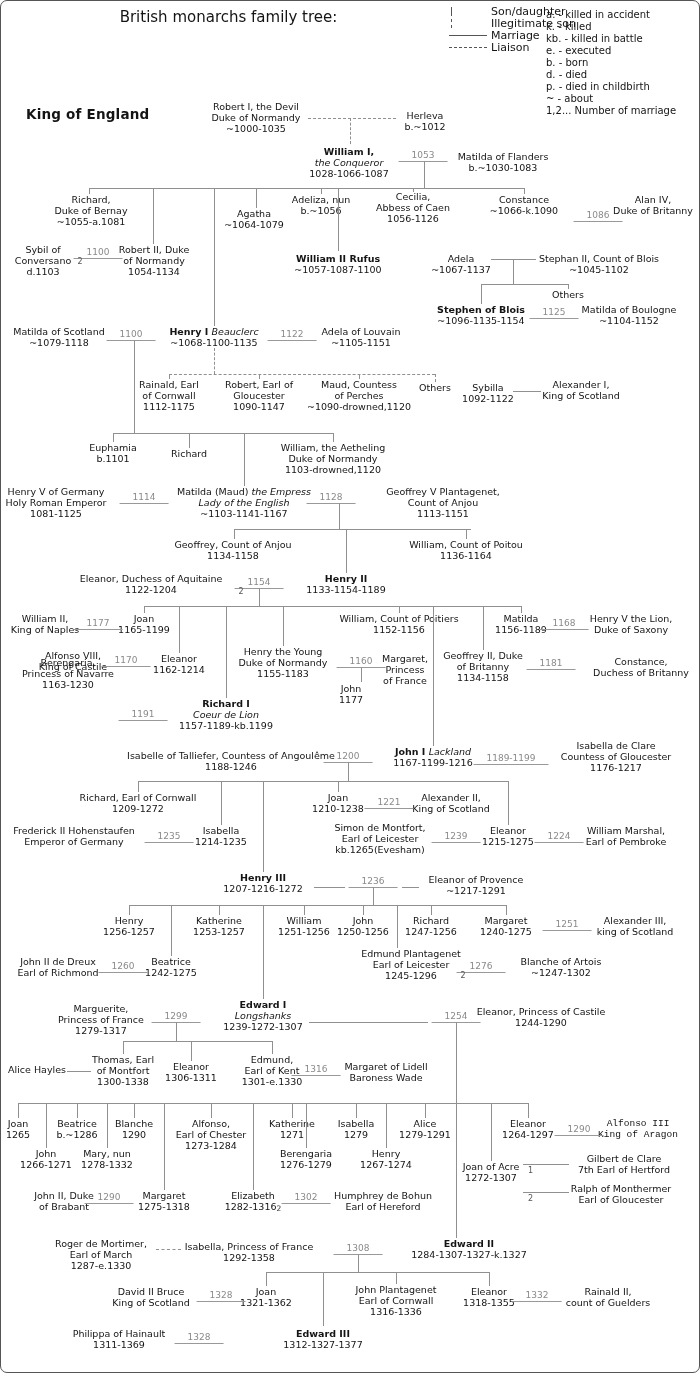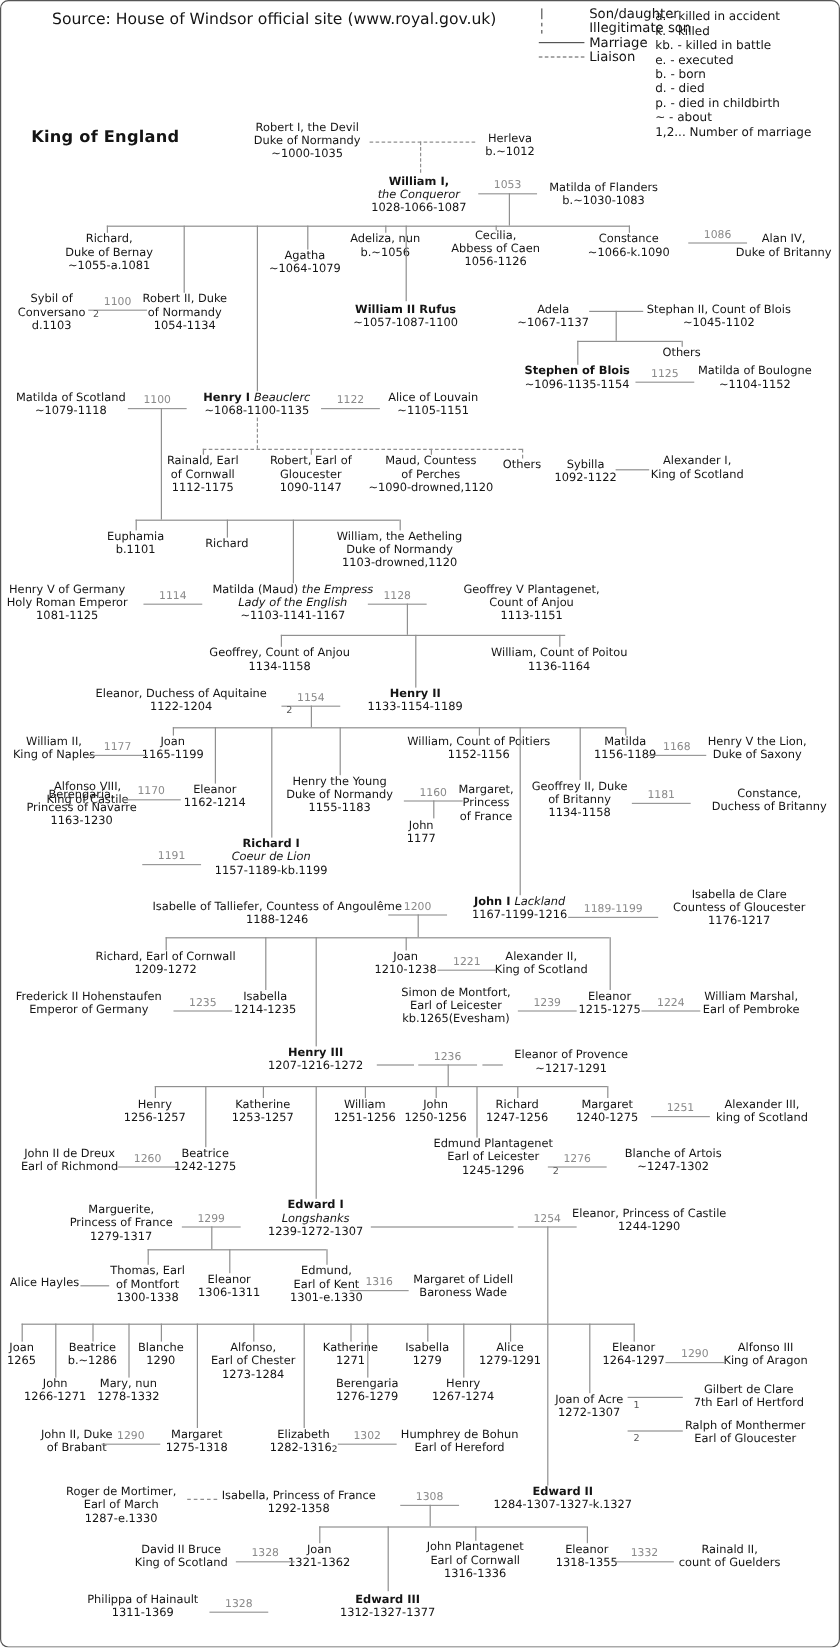--- a/index.html
+++ b/index.html
@@ -33,21 +33,21 @@
   .g-dv{border-left:1px dashed #555;height:9px;margin-left:2px;}
   .g-sh{border-top:1px solid #555;width:38px;}
   .g-dh{border-top:1px dashed #555;width:38px;}
   #abbrevs{position:absolute;left:545px;top:8px;font-size:10px;line-height:12px;white-space:nowrap;}
 </style>
 </head>
 <body>
 
 <div id="canvas">
   <div id="titleblock">
-    <div id="source">Source: House of Windsor official site (www.royal.gov.uk)</div>
+    <div id="title1">British monarchs family tree:</div>
   </div>
   <div id="legend">
       <div class="lrow">
         <span class="lglyph">
           <span class="g-sv"></span>
         </span>
         <span>Son/daughter</span>
       </div>
       <div class="lrow">
         <span class="lglyph">
@@ -161,21 +161,21 @@
     </div>
     <div class="person" style="left: 58px; top: 325px;">
       <div><span>Matilda of Scotland</span></div>
       <div><span>~1079-1118</span></div>
     </div>
     <div class="person" style="left: 213px; top: 325px;">
       <div><span class="b">Henry I </span><span class="i">Beauclerc</span></div>
       <div><span>~1068-1100-1135</span></div>
     </div>
     <div class="person" style="left: 360px; top: 325px;">
-      <div><span>Alice of Louvain</span></div>
+      <div><span>Adela of Louvain</span></div>
       <div><span>~1105-1151</span></div>
     </div>
     <div class="person" style="left: 168px; top: 378px;">
       <div><span>Rainald, Earl</span></div>
       <div><span>of Cornwall</span></div>
       <div><span>1112-1175</span></div>
     </div>
     <div class="person" style="left: 258px; top: 378px;">
       <div><span>Robert, Earl of</span></div>
       <div><span>Gloucester</span></div>
@@ -461,21 +461,21 @@
       <div><span>1279</span></div>
     </div>
     <div class="person" style="left: 424px; top: 1117px;">
       <div><span>Alice</span></div>
       <div><span>1279-1291</span></div>
     </div>
     <div class="person" style="left: 527px; top: 1117px;">
       <div><span>Eleanor</span></div>
       <div><span>1264-1297</span></div>
     </div>
-    <div class="person" style="left: 637px; top: 1117px;">
+    <div class="person" style="left: 637px; top: 1117px; font-family: Liberation Mono, monospace;">
       <div><span>Alfonso III</span></div>
       <div><span>King of Aragon</span></div>
     </div>
     <div class="person" style="left: 45px; top: 1147px;">
       <div><span>John</span></div>
       <div><span>1266-1271</span></div>
     </div>
     <div class="person" style="left: 106px; top: 1147px;">
       <div><span>Mary, nun</span></div>
       <div><span>1278-1332</span></div>
@@ -552,21 +552,21 @@
     </div>
     <div class="person" style="left: 118px; top: 1327px;">
       <div><span>Philippa of Hainault</span></div>
       <div><span>1311-1369</span></div>
     </div>
     <div class="person" style="left: 322px; top: 1327px;">
       <div><span class="b">Edward III</span></div>
       <div><span>1312-1327-1377</span></div>
     </div>
     <div class="marr" style="left: 422px; top: 149px;">1053</div>
-    <div class="marr" style="left: 597px; top: 190px;">1086</div>
+    <div class="marr" style="left: 597px; top: 209px;">1086</div>
     <div class="marr" style="left: 97px; top: 246px;">1100<span class="msub">2</span></div>
     <div class="marr" style="left: 553px; top: 306px;">1125</div>
     <div class="marr" style="left: 130px; top: 328px;">1100</div>
     <div class="marr" style="left: 291px; top: 328px;">1122</div>
     <div class="marr" style="left: 143px; top: 491px;">1114</div>
     <div class="marr" style="left: 330px; top: 491px;">1128</div>
     <div class="marr" style="left: 258px; top: 576px;">1154<span class="msub">2</span></div>
     <div class="marr" style="left: 97px; top: 617px;">1177</div>
     <div class="marr" style="left: 563px; top: 617px;">1168</div>
     <div class="marr" style="left: 125px; top: 654px;">1170</div>

